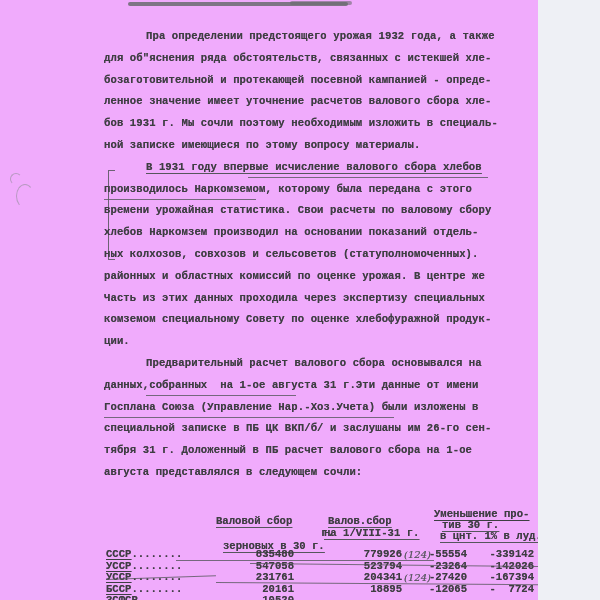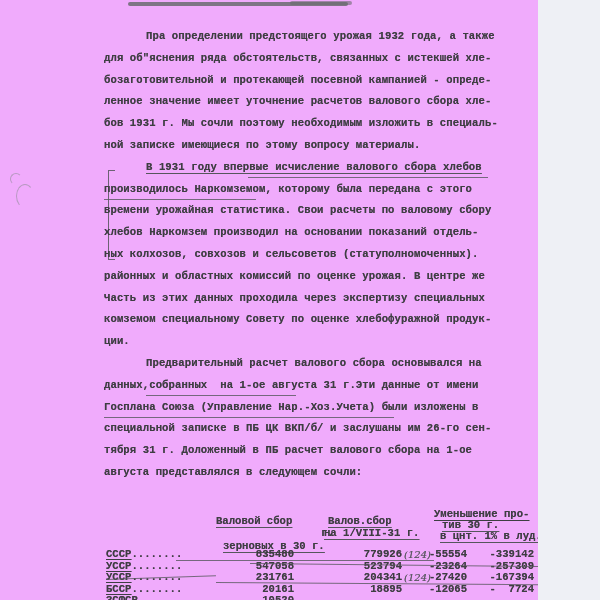--- a/index.html
+++ b/index.html
@@ -197,21 +197,21 @@
       <span class="cell c-note">(124)</span>
       <span class="cell c-d1">-55554</span>
       <span class="cell c-d2">-339142</span>
     </div>
     <div class="row">
       <span class="cell c-name"><span class="n">УССР</span><span>........</span></span>
       <span class="cell c-v30">547058</span>
       <span class="cell c-v31">523794</span>
       <span class="cell c-note"></span>
       <span class="cell c-d1">-23264</span>
-      <span class="cell c-d2">-257309</span>
+      <span class="cell c-d2">-142026</span>
     </div>
     <div class="row">
       <span class="cell c-name"><span class="n">УССР</span><span>........</span></span>
       <span class="cell c-v30">231761</span>
       <span class="cell c-v31">204341</span>
       <span class="cell c-note">(124)</span>
       <span class="cell c-d1">-27420</span>
       <span class="cell c-d2">-167394</span>
     </div>
     <div class="row">

